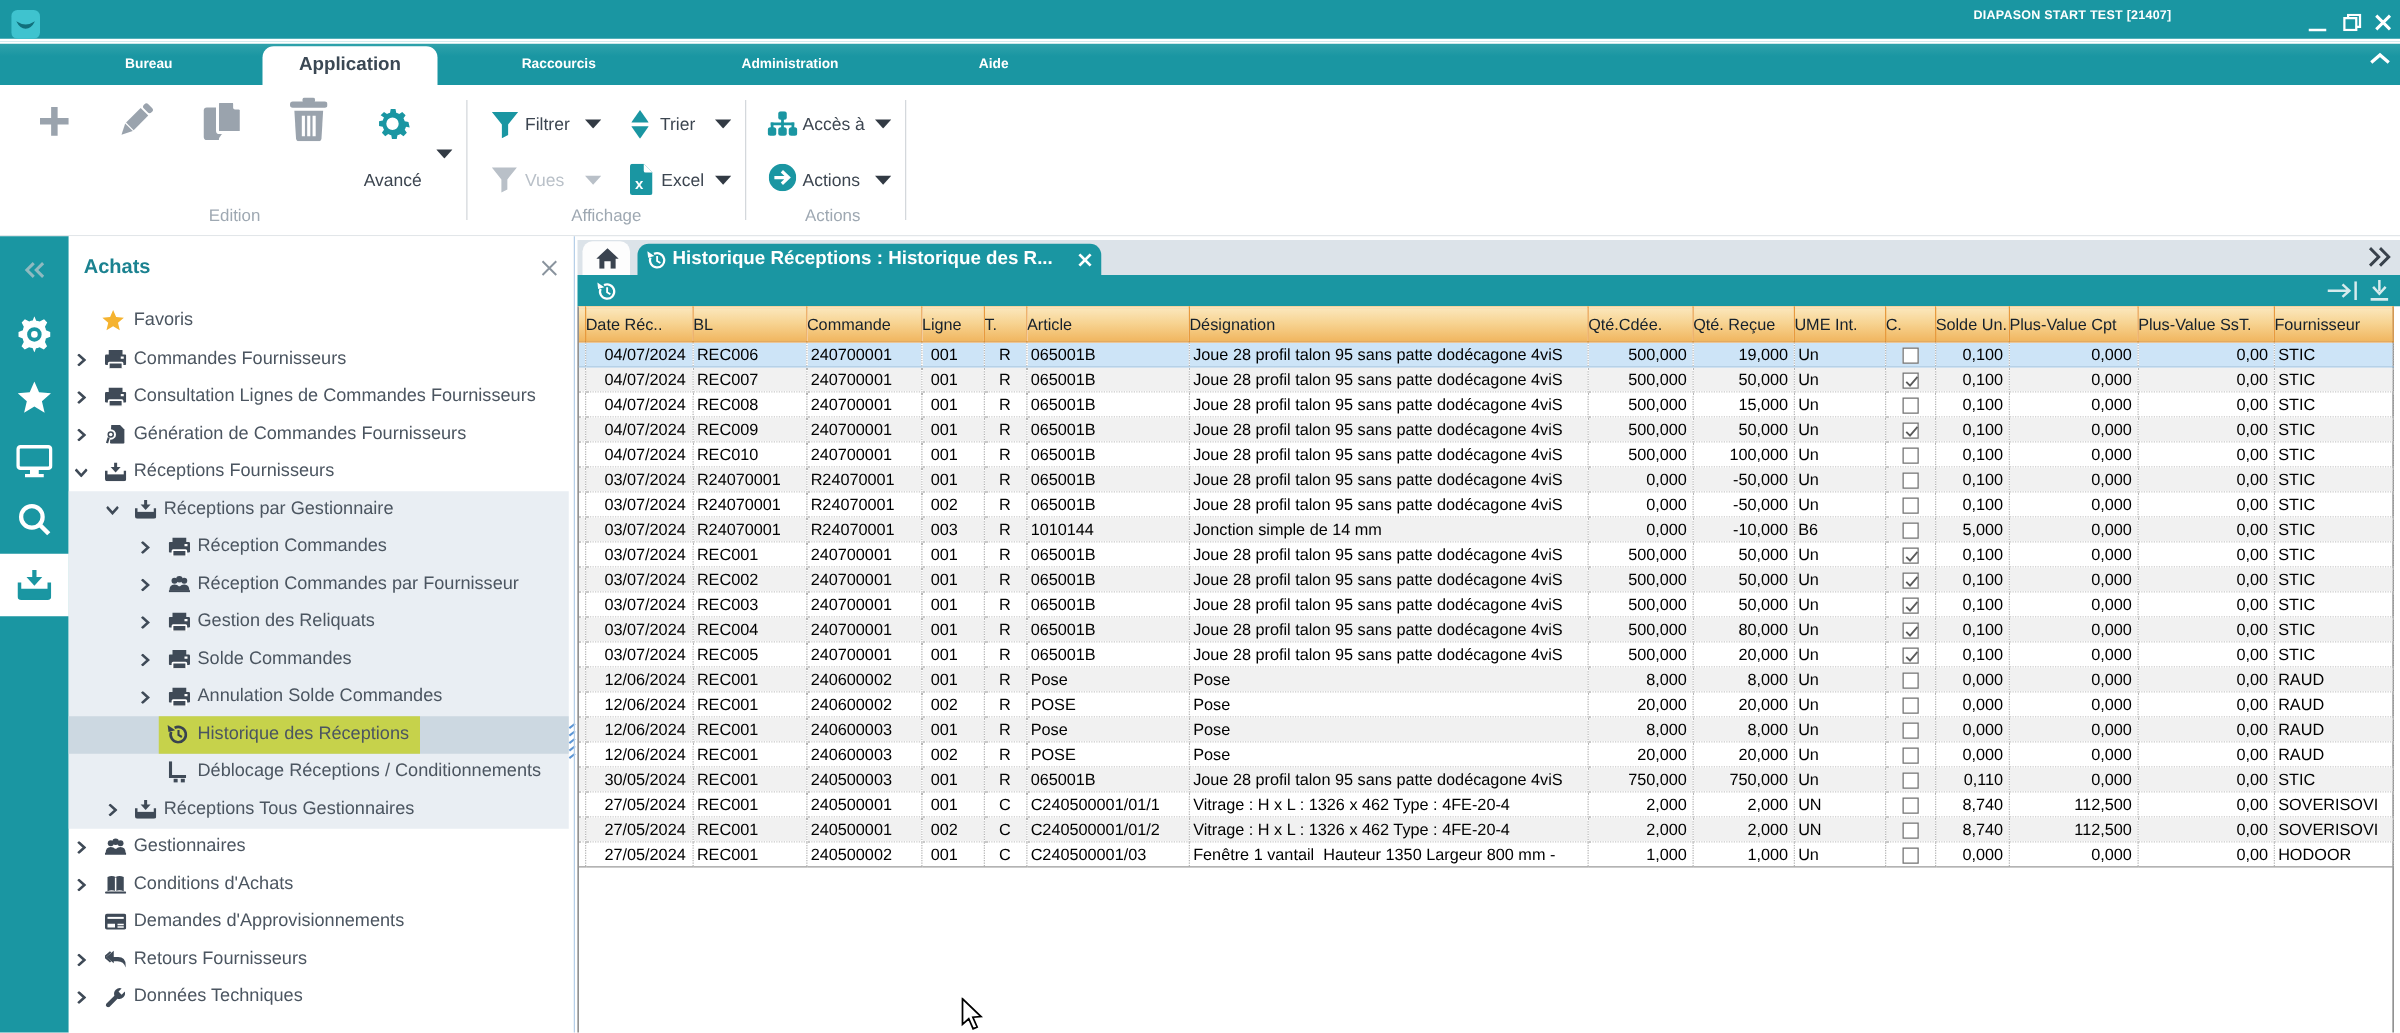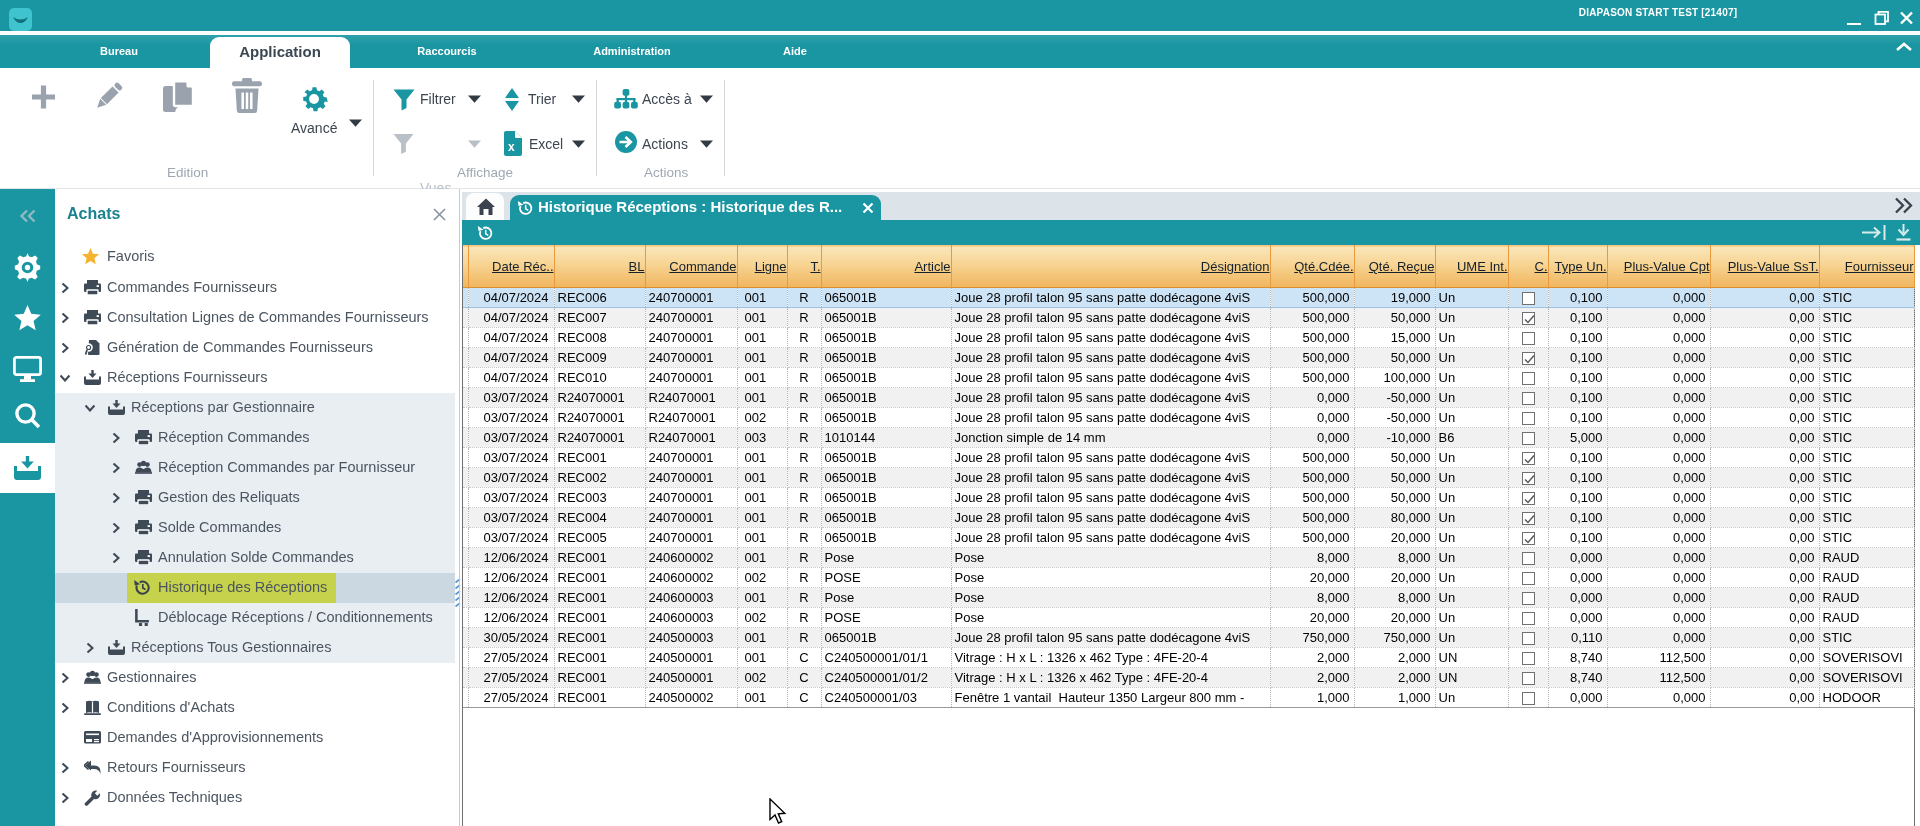--- a/index.html
+++ b/index.html
@@ -35,23 +35,23 @@
 #hometab { position:absolute; left:466px; top:193px; width:38px; height:27px; background:#fdfdfd;
   border-radius:8px 8px 0 0; }
 #activetab { position:absolute; left:510px; top:195px; width:371px; height:25px; background:#1a96a2;
   border-radius:9px 9px 0 0; color:#fff; font-size:15px; font-weight:bold; }
 #tealbar { position:absolute; left:462px; top:220px; width:1458px; height:25px; background:#1a96a2;
   color:#fff; font-size:15px; font-weight:bold; }
 #grid { position:absolute; left:462px; top:245px; width:1453px; height:581px;
   border-left:1px solid #6f6f6f; border-right:1px solid #6f6f6f; background:#fff; }
 table { border-collapse:collapse; table-layout:fixed; width:1451px; }
 td,th { overflow:hidden; white-space:nowrap; font-weight:normal; padding:0; }
-th { height:42px; font-size:13px; color:#15202b; text-align:right;
+th { height:28px; font-size:13px; color:#15202b; text-align:left;
   background:linear-gradient(#fbe7bc,#f7d391 45%,#f0b55e);
-  border-right:1px solid #e79a3e; border-bottom:1px solid #d98e2f; border-top:1px solid #f5c87f;text-decoration:underline; }
+  border-right:1px solid #e79a3e; border-bottom:1px solid #d98e2f; border-top:1px solid #f5c87f; }
 td { height:20px; font-size:13px; color:#000;
   border-right:1px dotted #b5b5b5; border-bottom:1px dotted #c9c9c9; }
 tr.g td { background:#f1f1f1; }
 tr.sel td { background:#cde4f7; border-bottom:1px solid #9fc2e0; }
 td.num { text-align:right; padding-right:4px; }
 td.txt { text-align:left; padding-left:3px; }
 td.ctr { text-align:center; }
 td.dt { text-align:left; padding-left:15px; }
 .cb { display:inline-block; width:13px; height:13px; background:#fff;
   border:1px solid #707070; vertical-align:middle; position:relative; }
@@ -114,21 +114,21 @@
   <svg class="abs" style="left:232px; top:10px;" width="30" height="35" viewBox="0 0 30 35">
     <rect x="10" y="0" width="10" height="4" rx="1.5" fill="#9aa3ad"></rect>
     <rect x="0" y="3.2" width="30" height="5" rx="2.2" fill="#9aa3ad"></rect>
     <path d="M 3.5 10.5 L 26.5 10.5 L 25.2 32.5 Q 25 35 22.8 35 L 7.2 35 Q 5 35 4.8 32.5 Z" fill="#9aa3ad"></path>
     <path d="M 10.7 14.5 L 10.7 31 M 15 14.5 L 15 31 M 19.3 14.5 L 19.3 31" stroke="#fff" stroke-width="2.5"></path>
   </svg>
 
   <svg class="abs" style="left:297px; top:14px;" width="34" height="34" viewBox="0 0 24 24">
     <path fill="#1a96a2" d="M12 8.5A3.5 3.5 0 1 0 12 15.5 3.5 3.5 0 1 0 12 8.5zM21.7 14.1l-2.1-.4a7.7 7.7 0 0 1-.7 1.7l1.2 1.7-1.9 1.9-1.7-1.2a7.7 7.7 0 0 1-1.7.7l-.4 2.1h-2.7l-.4-2.1a7.7 7.7 0 0 1-1.7-.7l-1.7 1.2-1.9-1.9 1.2-1.7a7.7 7.7 0 0 1-.7-1.7l-2.1-.4v-2.7l2.1-.4a7.7 7.7 0 0 1 .7-1.7L5.3 7.2l1.9-1.9 1.7 1.2a7.7 7.7 0 0 1 1.7-.7l.4-2.1h2.7l.4 2.1a7.7 7.7 0 0 1 1.7.7l1.7-1.2 1.9 1.9-1.2 1.7a7.7 7.7 0 0 1 .7 1.7l2.1.4z"></path>
   </svg>
-  <div class="rlabel" style="left:291px; top:52px;">Avancé</div>
+  <div class="rlabel" style="left:291px; top:68px;">Avancé</div>
   <svg class="abs" style="left:349px; top:51px;" width="13" height="8" viewBox="0 0 13 8">
     <path d="M 0 0.5 L 13 0.5 L 6.5 7.8 Z" fill="#323a44"></path>
   </svg>
 
   <svg class="abs" style="left:393px; top:21px;" width="22" height="22" viewBox="0 0 22 22">
     <path d="M 0.5 0.5 L 21.5 0.5 L 13.5 10.5 L 13.5 19 L 8.5 21.5 L 8.5 10.5 Z" fill="#1a96a2"></path>
   </svg>
   <div class="rlabel" style="left:420px; top:23px;">Filtrer</div>
   <svg class="abs" style="left:468px; top:27px;" width="13" height="8" viewBox="0 0 13 8">
     <path d="M 0 0.5 L 13 0.5 L 6.5 7.8 Z" fill="#323a44"></path>
@@ -139,21 +139,21 @@
     <path d="M 7 23 L 14 13 L 0 13 Z" fill="#1a96a2"></path>
   </svg>
   <div class="rlabel" style="left:528px; top:23px;">Trier</div>
   <svg class="abs" style="left:572px; top:27px;" width="13" height="8" viewBox="0 0 13 8">
     <path d="M 0 0.5 L 13 0.5 L 6.5 7.8 Z" fill="#323a44"></path>
   </svg>
 
   <svg class="abs" style="left:393px; top:65px;" width="21" height="22" viewBox="0 0 22 22">
     <path d="M 0.5 0.5 L 21.5 0.5 L 13.5 10.5 L 13.5 19 L 8.5 21.5 L 8.5 10.5 Z" fill="#b9c0c8"></path>
   </svg>
-  <div class="rlabel dis" style="left:420px; top:68px;margin-top:44px;">Vues</div>
+  <div class="rlabel dis" style="left:420px; top:68px;">Vues</div>
   <svg class="abs" style="left:468px; top:72px;" width="13" height="8" viewBox="0 0 13 8">
     <path d="M 0 0.5 L 13 0.5 L 6.5 7.8 Z" fill="#b9c0c8"></path>
   </svg>
 
   <svg class="abs" style="left:504px; top:63px;" width="18" height="25" viewBox="0 0 18 25">
     <path d="M 0 2 Q 0 0 2 0 L 11 0 L 18 7 L 18 23 Q 18 25 16 25 L 2 25 Q 0 25 0 23 Z" fill="#1a96a2"></path>
     <path d="M 11 0 L 18 7 L 12.5 7 Q 11 7 11 5.5 Z" fill="#fff"></path>
     <text x="4" y="20" font-size="12" font-weight="bold" fill="#fff" font-family="Liberation Sans">x</text>
   </svg>
   <div class="rlabel" style="left:529px; top:68px;">Excel</div>
@@ -514,21 +514,21 @@
           <th>BL</th>
           <th>Commande</th>
           <th>Ligne</th>
           <th>T.</th>
           <th>Article</th>
           <th>Désignation</th>
           <th>Qté.Cdée.</th>
           <th>Qté. Reçue</th>
           <th>UME Int.</th>
           <th>C.</th>
-          <th>Type Un.</th>
+          <th>Solde Un.</th>
           <th>Plus-Value Cpt</th>
           <th>Plus-Value SsT.</th>
           <th>Fournisseur</th>
         </tr>
 <tr class="sel">
           <td></td>
           <td class="dt">04/07/2024</td>
           <td class="txt">REC006</td>
           <td class="txt">240700001</td>
           <td class="lg">001</td>

